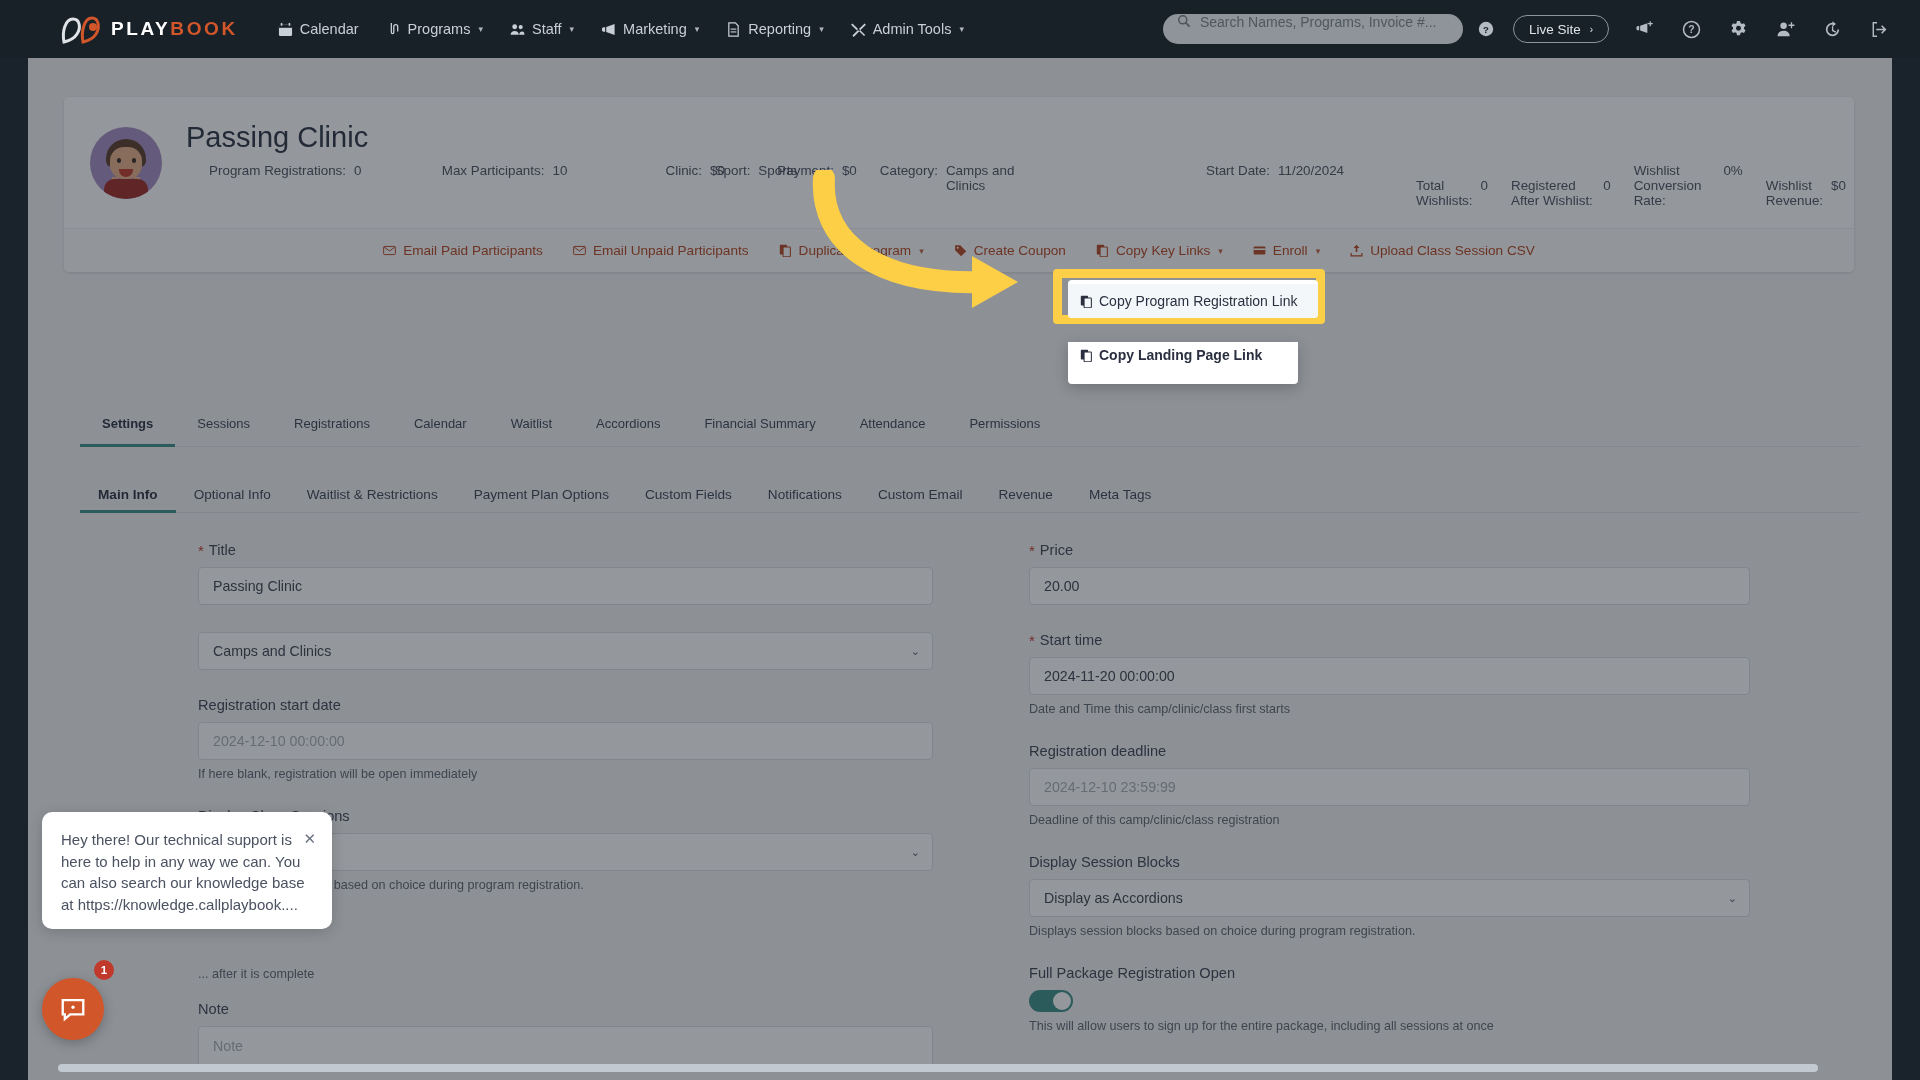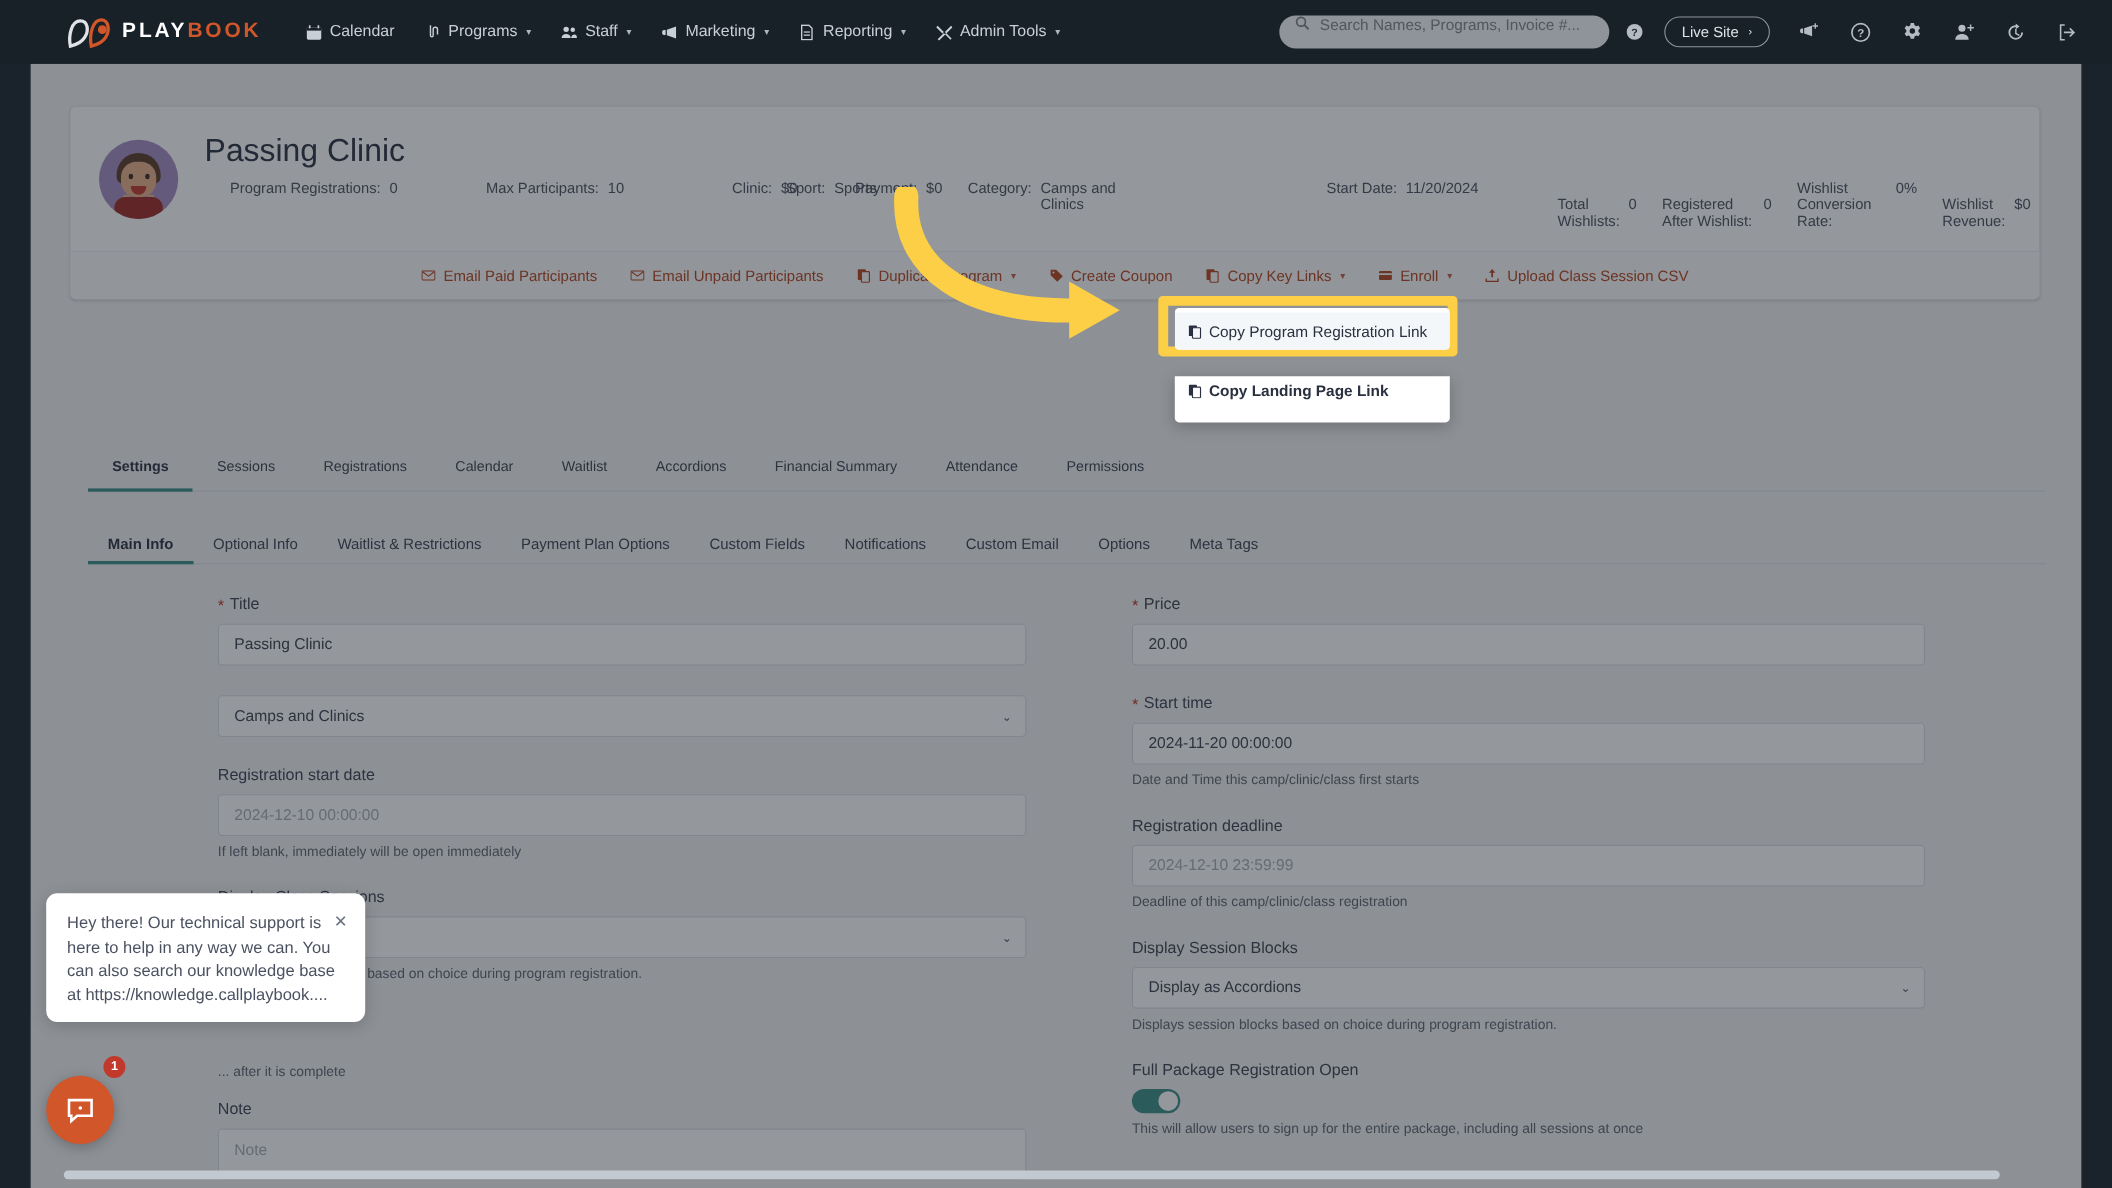--- a/index.html
+++ b/index.html
@@ -200,21 +200,21 @@
     padding: 4px 0 0 0;
   }
   .dd-item {
     display: flex; align-items: center; gap: 6px; padding: 9px 12px;
     font-size: 14px; color: #2b3040; font-weight: 400; cursor: pointer;
     background: #f4f7fa;
   }
   .dd-item svg { width: 13px; height: 13px; fill: #2b3040; flex: none; }
   .dd-clip { position: absolute; left: 1068px; top: 280px; width: 250px; height: 62px; overflow: hidden; z-index: 41; }
   .dd-tail {
-    position: absolute; left: 1068px; top: 342px; width: 250px; height: 42px;
+    position: absolute; left: 1068px; top: 342px; width: 230px; height: 42px;
     background: #ffffff; z-index: 32; border-radius: 0 0 4px 4px;
     box-shadow: 0 4px 14px rgba(0,0,0,.22);
   }
   .dd-tail-item { display:flex; align-items:center; gap:6px; padding: 5px 12px; font-size:14px; color:#2b3040; font-weight:700; }
   .dd-tail-item svg { width:13px; height:13px; fill:#2b3040; }
 </style>
 </head>
 <body>
 
 <div id="root">
@@ -498,21 +498,21 @@
     </div>
 
     <div class="tabs-sub">
       <div class="tab active">Main Info</div>
       <div class="tab">Optional Info</div>
       <div class="tab">Waitlist &amp; Restrictions</div>
       <div class="tab">Payment Plan Options</div>
       <div class="tab">Custom Fields</div>
       <div class="tab">Notifications</div>
       <div class="tab">Custom Email</div>
-      <div class="tab">Options</div>
+      <div class="tab">Revenue</div>
       <div class="tab">Meta Tags</div>
     </div>
 
     <div class="form">
 
       <div class="col left">
         <div class="field">
           <div class="flabel">
             <span class="req">*</span>
             <span>Title</span>
@@ -525,21 +525,21 @@
             <span>Camps and Clinics</span>
             <span class="chev">⌄</span>
           </div>
         </div>
 
         <div class="field">
           <div class="flabel">
             <span>Registration start date</span>
           </div>
           <div class="input placeholder">2024-12-10 00:00:00</div>
-          <div class="hint">If left blank, immediately will be open immediately</div>
+          <div class="hint">If here blank, registration will be open immediately</div>
         </div>
 
         <div class="field">
           <div class="flabel">
             <span>Display Class Sessions</span>
           </div>
           <div class="select">
             <span></span>
             <span class="chev">⌄</span>
           </div>

